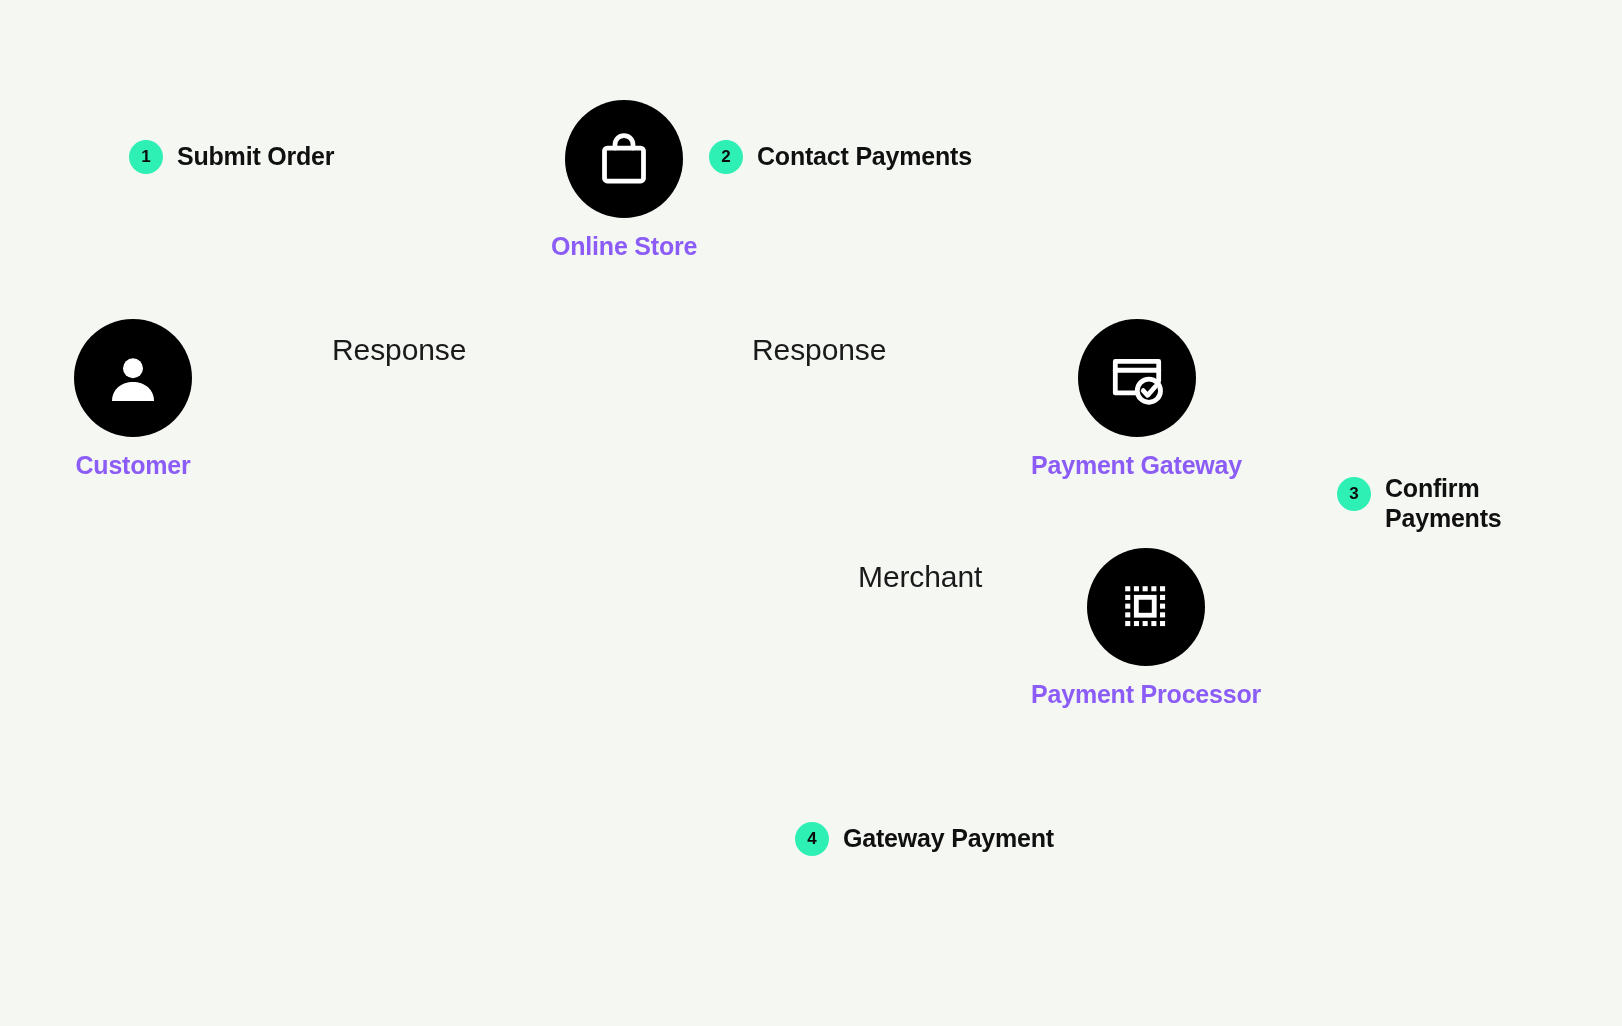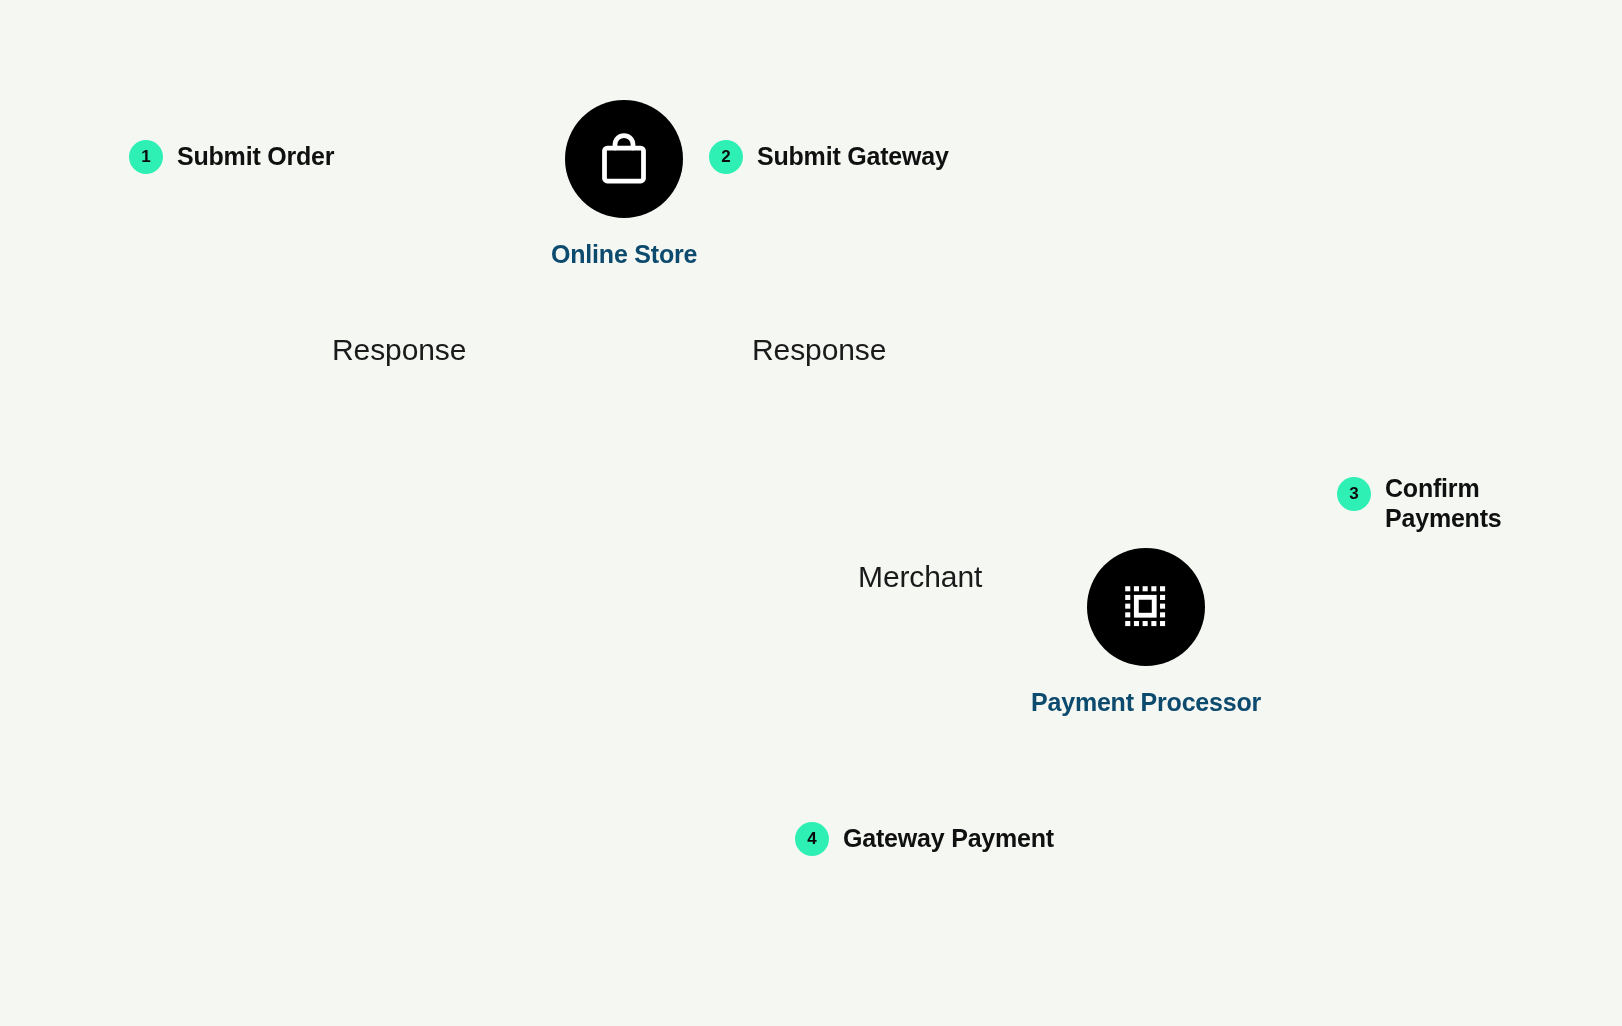--- a/index.html
+++ b/index.html
@@ -14,22 +14,22 @@
 
   
   .node{position:absolute;display:flex;flex-direction:column;align-items:center;}
   .node-circle{
     width:118px;height:118px;border-radius:50%;
     background:#000;
     display:flex;align-items:center;justify-content:center;
   }
   .node-circle svg{display:block;}
   .node-label{
-    margin-top:22px;
-    font-size:25px;font-weight:bold;color:#0c4a6e;
+    margin-top:14px;
+    font-size:25px;font-weight:bold;color:#8b5cf6;
     white-space:nowrap;letter-spacing:-0.2px;
   }
 
   
   .step{position:absolute;display:flex;align-items:center;gap:14px;}
   .step-badge{
     width:34px;height:34px;border-radius:50%;
     background:#2ff0b4;
     display:flex;align-items:center;justify-content:center;
     font-size:17px;font-weight:bold;color:#0b0b0b;
@@ -59,21 +59,45 @@
       <span>
         <svg width="60" height="60" viewBox="0 0 24 24" fill="none" stroke="#fff" stroke-width="1.9" stroke-linecap="round" stroke-linejoin="round">
           <rect x="4.2" y="7.6" width="15.6" height="13.2" rx="1.1"></rect>
           <path d="M8.4 7.6V6.2a3.6 3.6 0 0 1 7.2 0v1.4"></path>
         </svg>
       </span>
     </div>
     <div class="node-label">Online Store</div>
   </div>
 
+  <div class="node" style="left:74px;top:319px;">
+    <div class="node-circle">
+      <span>
+        <svg width="60" height="60" viewBox="0 0 24 24">
+          <circle cx="12" cy="8.1" r="4.0" fill="#fff"></circle>
+          <path d="M3.6 21.2c0-4.7 3.8-7.6 8.4-7.6s8.4 2.9 8.4 7.6z" fill="#fff"></path>
+        </svg>
+      </span>
+    </div>
+    <div class="node-label">Customer</div>
+  </div>
 
+  <div class="node" style="left:1031px;top:319px;">
+    <div class="node-circle">
+      <span>
+        <svg width="62" height="62" viewBox="0 0 24 24" fill="none" stroke="#fff" stroke-width="1.85" stroke-linecap="round" stroke-linejoin="round">
+          <path d="M20.4 13.2V5.6H3.6v12.2h8.0"></path>
+          <path d="M3.6 9.0h16.8"></path>
+          <circle cx="16.6" cy="16.9" r="4.5" fill="#000"></circle>
+          <path d="M14.4 16.9l1.7 1.8 3.0-3.4"></path>
+        </svg>
+      </span>
+    </div>
+    <div class="node-label">Payment Gateway</div>
+  </div>
 
 
   <div class="node" style="left:1031px;top:548px;">
     <div class="node-circle">
       <span>
         <svg width="58" height="58" viewBox="0 0 24 24">
           <g fill="#fff">
             <rect x="3.4" y="3.4" width="2.1" height="2.1"></rect>
               <rect x="7.0" y="3.4" width="2.1" height="2.1"></rect>
             <rect x="10.6" y="3.4" width="2.1" height="2.1"></rect>
@@ -99,21 +123,21 @@
   </div>
 
 
   <div class="step" style="left:129px;top:140px;">
     <div class="step-badge">1</div>
     <div class="step-text">Submit Order</div>
   </div>
 
   <div class="step" style="left:709px;top:140px;">
     <div class="step-badge">2</div>
-    <div class="step-text">Submit Gateway</div>
+    <div class="step-text">Contact Payments</div>
   </div>
 
   <div class="step" style="left:1337px;top:474px;align-items:flex-start;">
     <div class="step-badge" style="margin-top:3px;">3</div>
     <div class="step-text">Confirm
 Payments</div>
   </div>
 
   <div class="step" style="left:795px;top:822px;">
     <div class="step-badge">4</div>

